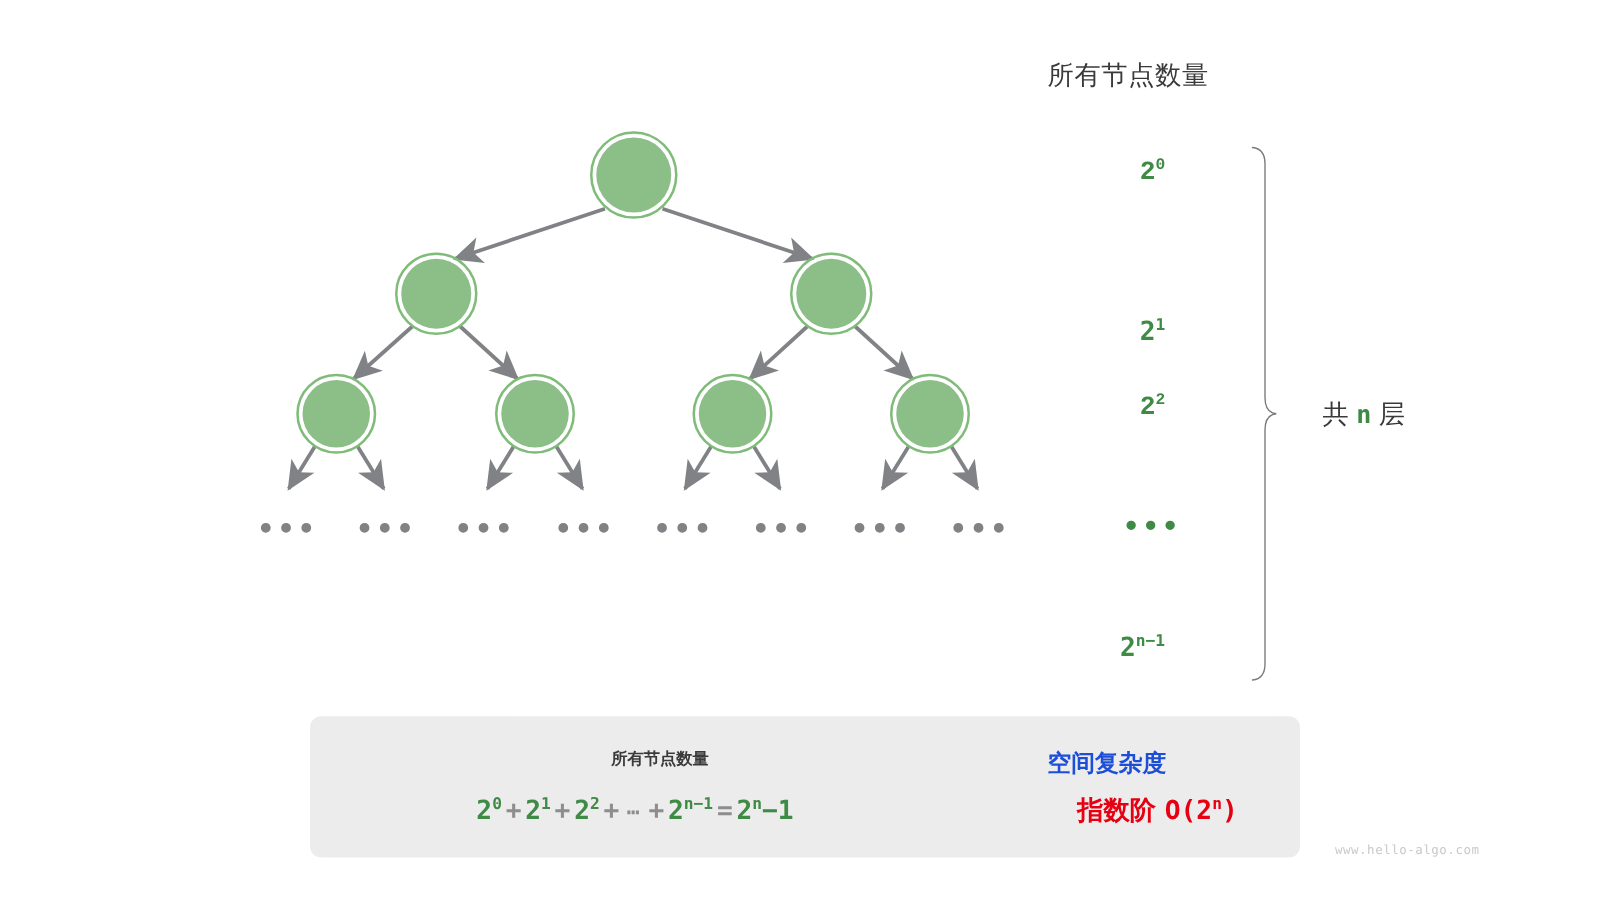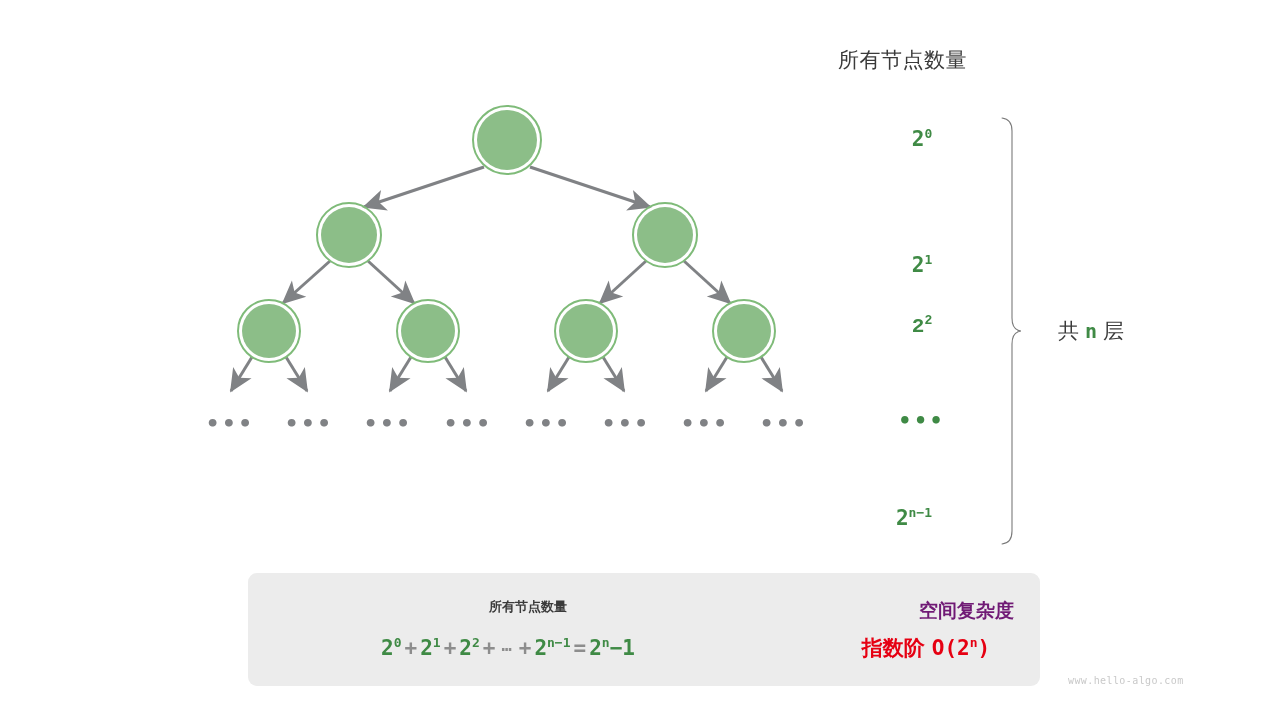--- a/index.html
+++ b/index.html
@@ -125,24 +125,24 @@
     font-size: 13px;
     vertical-align: super;
     line-height: 0;
   }
   #sum-formula .mdots { font-size: 17px; letter-spacing: 1px; }
 
   #cmplx-heading {
     left: 838px;
     top: 598px;
     width: 176px;
-    text-align: right;
+    text-align: left;
     font-size: 19px;
     font-weight: bold;
-    color: #701a75;
+    color: #1d4ed8;
     white-space: nowrap;
   }
   #cmplx-value {
     left: 828px;
     top: 634px;
     width: 196px;
     text-align: center;
     font-size: 21px;
     font-weight: bold;
     color: #e60012;
@@ -232,21 +232,21 @@
         <circle cx="744" cy="331" r="27" fill="#8cbe88"></circle>
       </g>
     </g>
 
     <path d="M1002,118 Q1012,119 1012,131 L1012,318 Q1012,330 1021,331
              Q1012,332 1012,344 L1012,531 Q1012,543 1002,544" fill="none" stroke="#7a7a7a" stroke-width="1.1" stroke-linecap="round"></path>
 
     <path d="M766,625 L795,625 L795,617 L816,635 L795,653 L795,645 L766,645 Z" fill="#c6c6c6"></path>
   </svg>
 
-  <div class="abs level-label" style="left:887px; top:127px;">
+  <div class="abs level-label" style="left:887px; top:127px;font-family:Liberation Mono, monospace;">
     <span>2</span><span class="exp">0</span>
   </div>
   <div class="abs level-label" style="left:887px; top:221px;margin-top:32px;">
     <span>2</span><span class="exp">1</span>
   </div>
   <div class="abs level-label" style="left:887px; top:315px;font-family:Liberation Mono, monospace;">
     <span>2</span><span class="exp">2</span>
   </div>
   <div class="abs level-label dots" style="left:887px; top:409px;">•••</div>
   <div class="abs level-label" style="left:879px; top:506px;">

